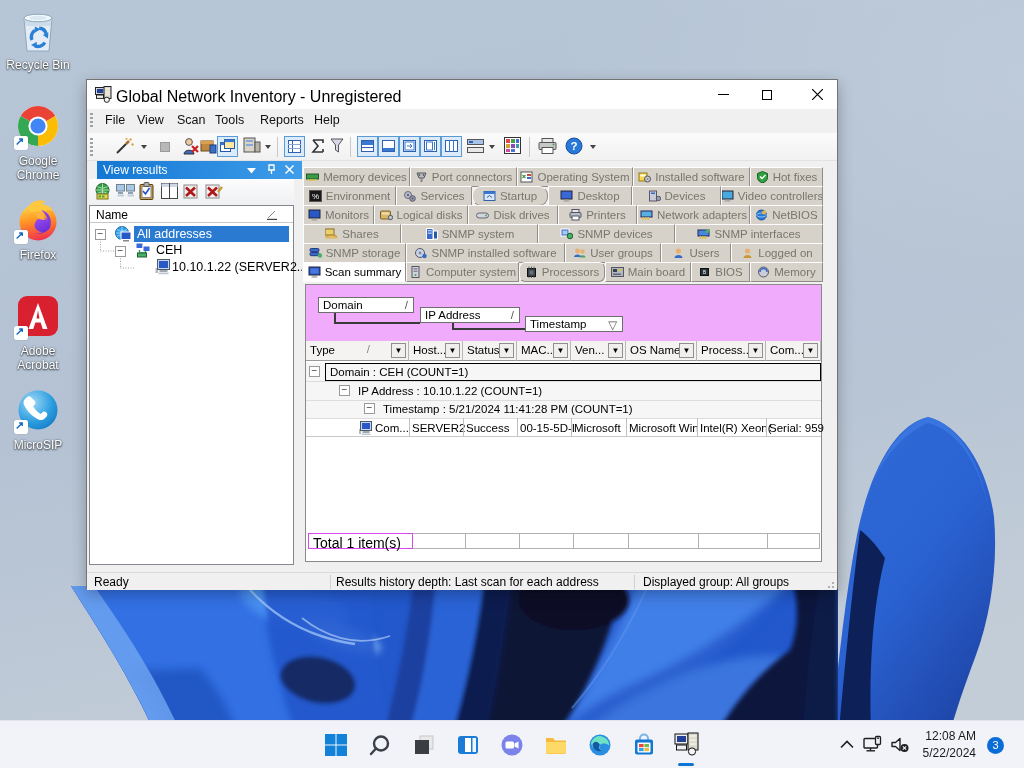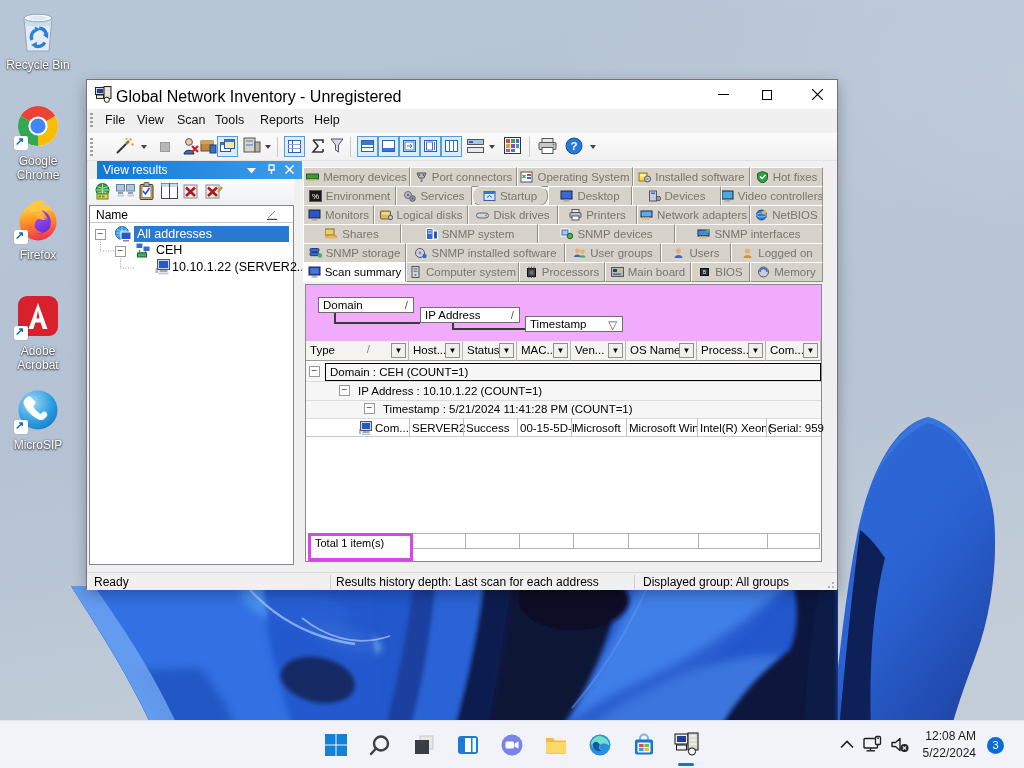--- a/index.html
+++ b/index.html
@@ -639,21 +639,21 @@
             <rect x="2.5" y="2.5" width="8" height="5" fill="#4878e0"></rect>
             <rect x="4.5" y="9" width="4" height="1.5" fill="#888"></rect>
             <rect x="3.5" y="10.5" width="6" height="1.2" fill="#aaa"></rect>
           </svg>Scan summary</div>
       <div class="tab" style="left:103px;top:95px;width:113px;"><svg class="ticon" viewBox="0 0 13 12">
             <rect x="3" y="0.5" width="7" height="11" fill="#d0d4dc" stroke="#556"></rect>
             <rect x="4.5" y="2" width="4" height="1.5" fill="#889"></rect>
             <rect x="4.5" y="4.5" width="4" height="1.5" fill="#889"></rect>
             <circle cx="6.5" cy="9" r="1" fill="#48a048"></circle>
           </svg>Computer system</div>
-      <div class="tab" style="left:216px;top:95px;width:86px;"><svg class="ticon" viewBox="0 0 13 12">
+      <div class="tab" style="left:216px;top:95px;width:86px;border-radius:6px;"><svg class="ticon" viewBox="0 0 13 12">
             <rect x="2.5" y="2.5" width="8" height="8" fill="#384048" stroke="#111"></rect>
             <rect x="4.5" y="4.5" width="4" height="4" fill="#687078"></rect>
             <g stroke="#666">
               <line x1="4" y1="0.5" x2="4" y2="2.5"></line>
               <line x1="6.5" y1="0.5" x2="6.5" y2="2.5"></line>
               <line x1="9" y1="0.5" x2="9" y2="2.5"></line>
               <line x1="4" y1="10.5" x2="4" y2="12"></line>
               <line x1="6.5" y1="10.5" x2="6.5" y2="12"></line>
               <line x1="9" y1="10.5" x2="9" y2="12"></line>
             </g>
@@ -731,21 +731,21 @@
               <line x1="211.5" y1="0" x2="211.5" y2="19"></line>
               <line x1="265.5" y1="0" x2="265.5" y2="19"></line>
               <line x1="320.5" y1="0" x2="320.5" y2="19"></line>
               <line x1="391.5" y1="0" x2="391.5" y2="19"></line>
               <line x1="460.5" y1="0" x2="460.5" y2="19"></line>
             </g>
           </svg>
       </div>
 
       <div class="grow" style="left:1px; top:248px; width:513px; height:17px;">
-        <div class="abs" style="left:1px; top:0; width:105px; height:28px; border:3px solid #d946ef; padding:1px 0 0 4px; font-size:11px;">Total 1 item(s)</div>
+        <div class="abs" style="left:1px; top:0; width:105px; height:16px; border:1px solid #d946ef; padding:1px 0 0 4px; font-size:14px;">Total 1 item(s)</div>
         <div class="abs" style="left:106px; top:0; width:53px; height:16px; border:1px solid #b0b0b0; border-left:none;"></div>
         <div class="abs" style="left:159px; top:0; width:54px; height:16px; border:1px solid #b0b0b0; border-left:none;"></div>
         <div class="abs" style="left:213px; top:0; width:54px; height:16px; border:1px solid #b0b0b0; border-left:none;"></div>
         <div class="abs" style="left:267px; top:0; width:55px; height:16px; border:1px solid #b0b0b0; border-left:none;"></div>
         <div class="abs" style="left:322px; top:0; width:70px; height:16px; border:1px solid #b0b0b0; border-left:none;"></div>
         <div class="abs" style="left:392px; top:0; width:69px; height:16px; border:1px solid #b0b0b0; border-left:none;"></div>
         <div class="abs" style="left:461px; top:0; width:52px; height:16px; border:1px solid #b0b0b0; border-left:none;"></div>
       </div>
     </div>
 

